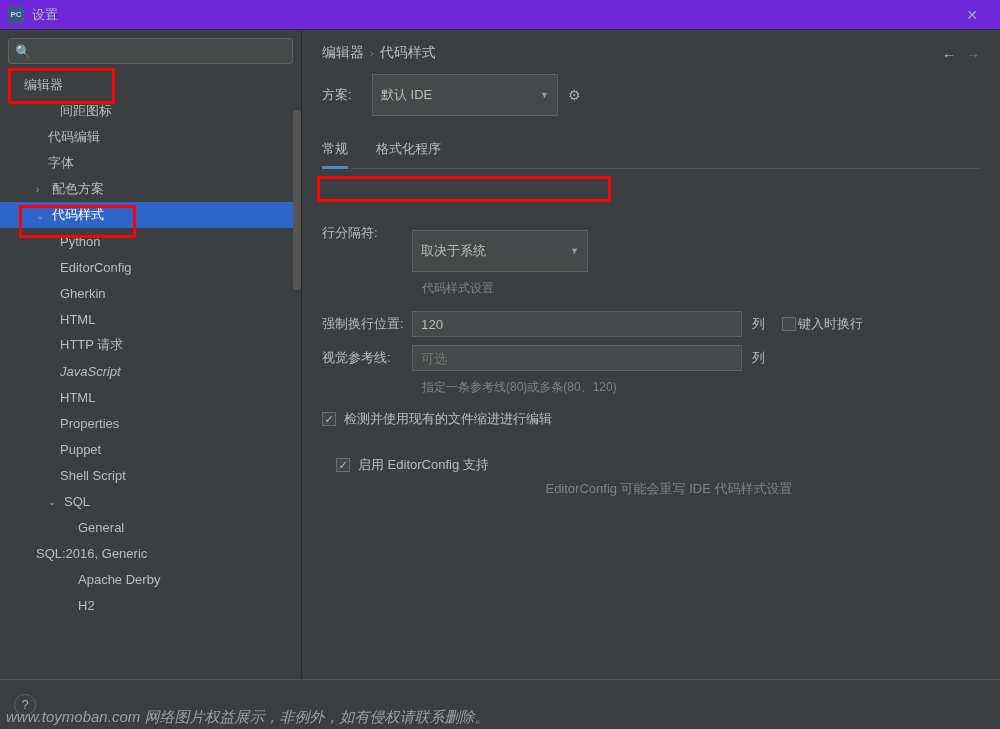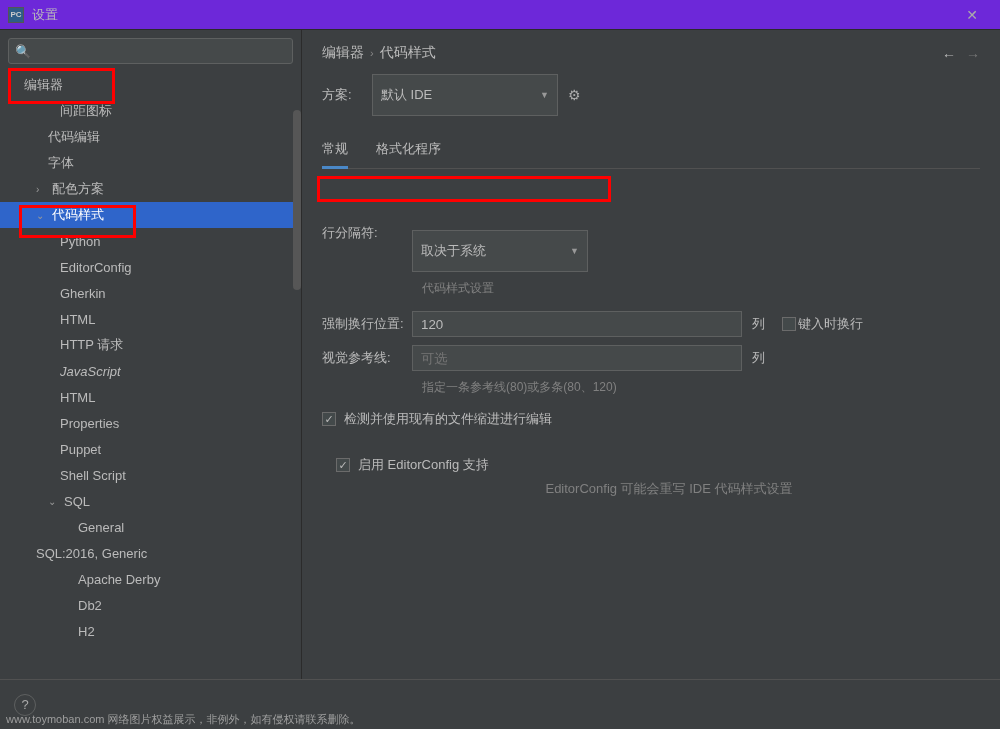--- a/index.html
+++ b/index.html
@@ -259,22 +259,23 @@
 .btn.disabled { color: #777; }
 .hl-red {
   position: absolute;
   border: 3px solid #ff0000;
   pointer-events: none;
 }
 .watermark {
   position:absolute;
   bottom:2px;
   left:6px;
-  font-size:11px;
+  font-size:15px;
   color:#9e9e9e;
+  font-style:italic;
 }
 </style>
 </head>
 <body>
 
 <div class="titlebar">
   <span class="logo">PC</span>
   <span class="title">设置</span>
   <span class="close">✕</span>
 </div>
@@ -342,23 +343,20 @@
           <span>SQL</span>
         </div>
         <div class="tree-item" style="padding-left: 78px;">
           <span>General</span>
         </div>
         <div class="tree-item" style="padding-left: 36px;">
           <span>SQL:2016, Generic</span>
         </div>
         <div class="tree-item" style="padding-left: 78px; text-align: right;">
           <span>Apache Derby</span>
-        </div>
-        <div class="tree-item" style="padding-left: 78px;">
-          <span>Db2</span>
         </div>
         <div class="tree-item" style="padding-left: 78px;">
           <span>H2</span>
         </div>
       </div>
     <div class="scroll-thumb"></div>
   </div>
 
   <div class="content">
     <div class="breadcrumb">

